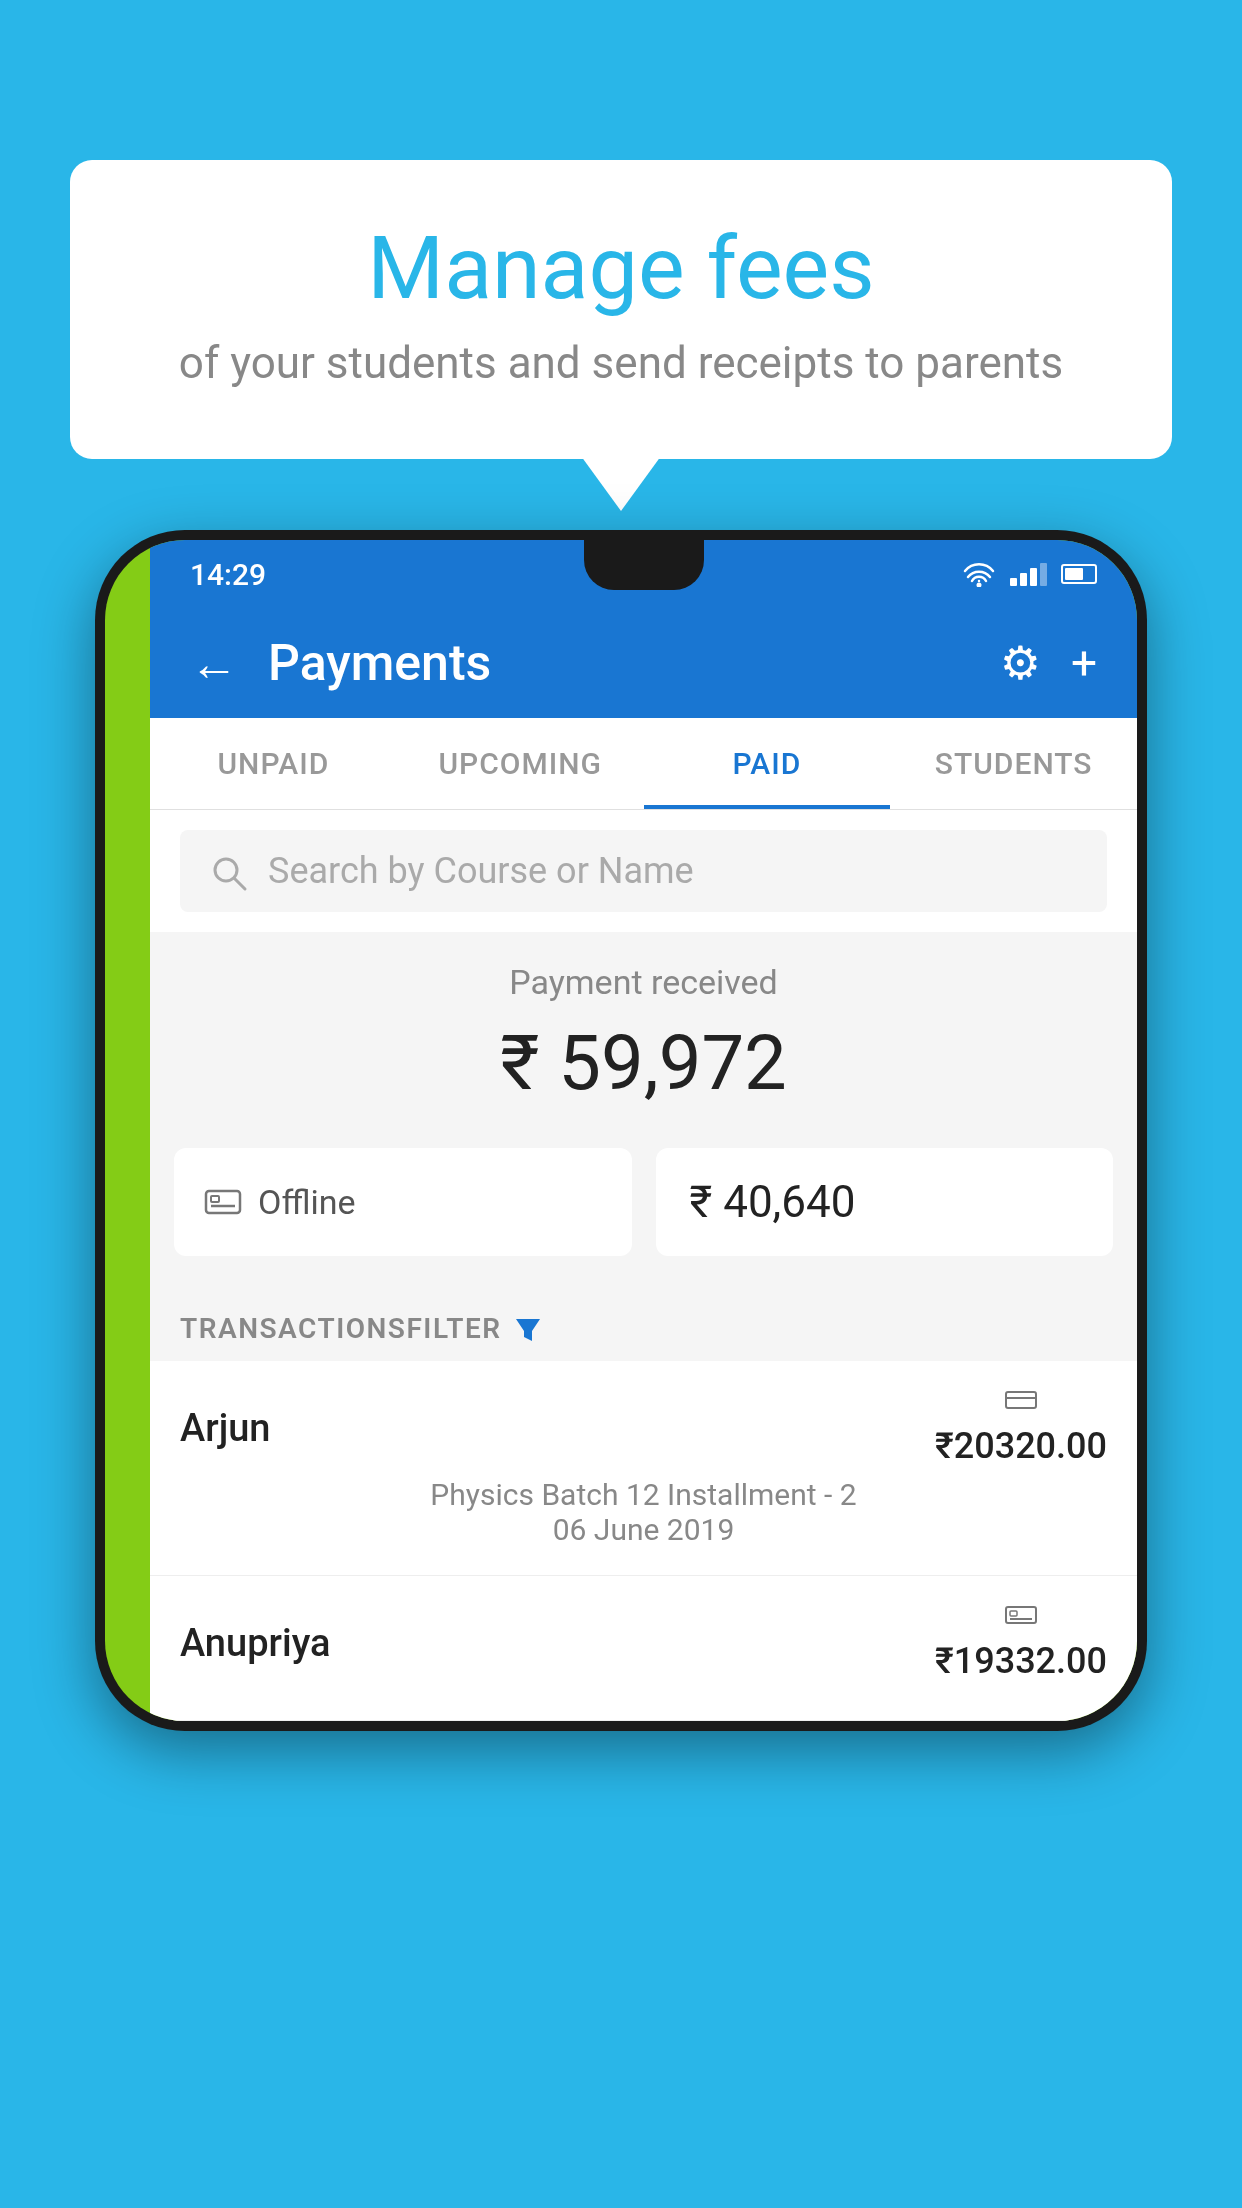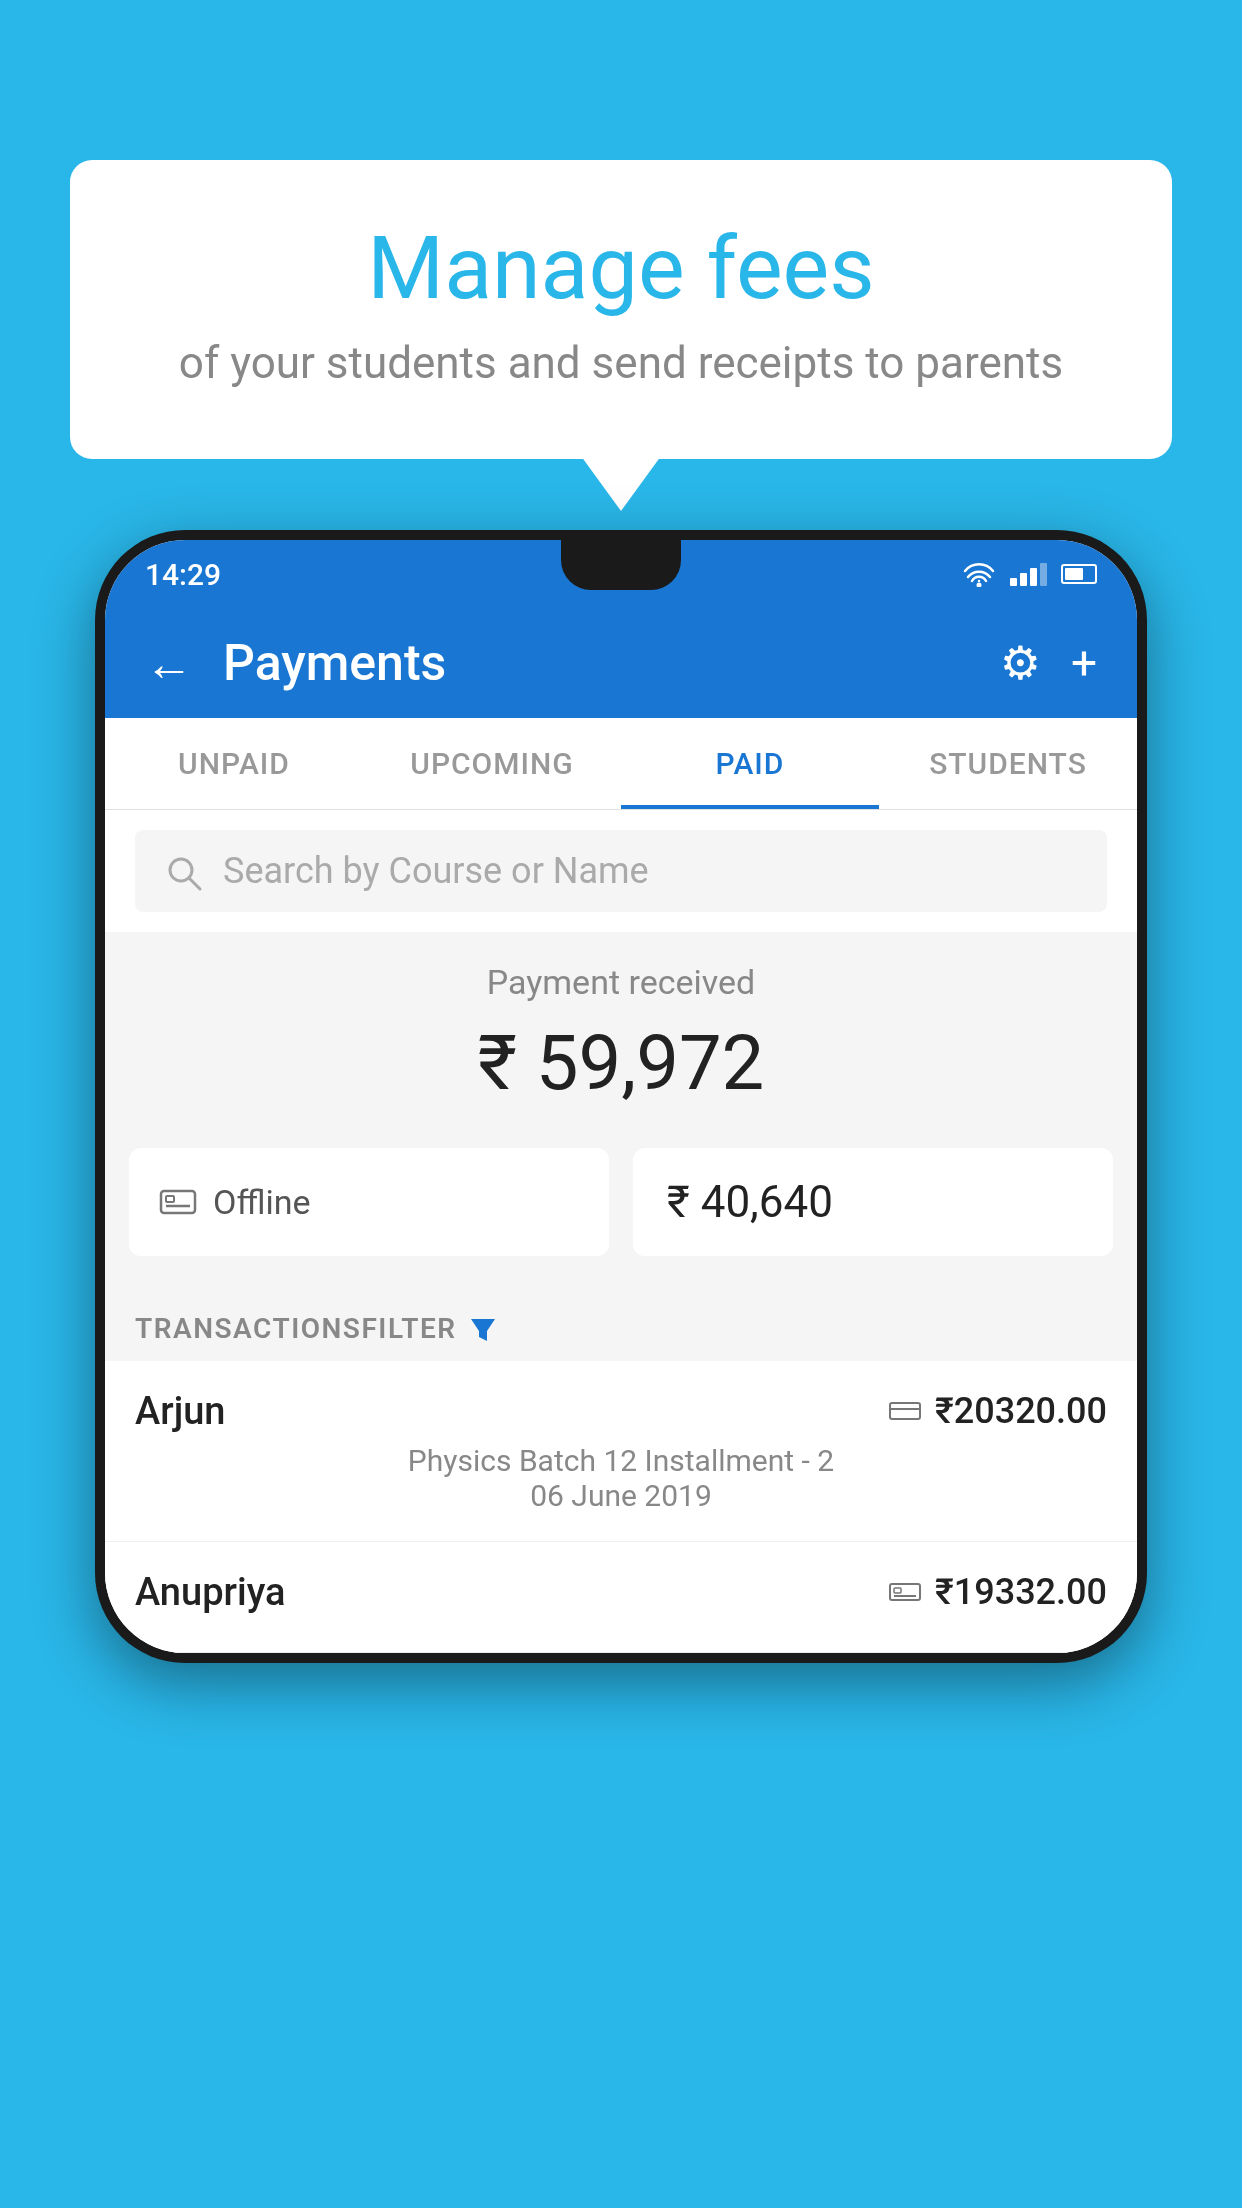--- a/index.html
+++ b/index.html
@@ -66,24 +66,25 @@
 
     .phone {
       background: #1a1a1a;
       border-radius: 90px;
       padding: 10px;
       position: relative;
       box-shadow: 0 20px 60px rgba(0,0,0,0.4);
     }
 
     .phone-inner {
-      background: #ffffff;
+      background: #84cc16;
       border-radius: 80px;
       overflow: hidden;
       position: relative;
+      padding-left: 45px;
     }
 
     
     .status-bar {
       background: #1976d2;
       height: 68px;
       display: flex;
       align-items: center;
       justify-content: space-between;
       padding: 0 40px;
@@ -323,20 +324,21 @@
     .transaction-name {
       font-size: 38px;
       font-weight: 500;
       color: #222222;
     }
 
     .transaction-amount-wrap {
       display: flex;
       align-items: center;
       gap: 14px;
+      flex-direction: column;
     }
 
     .transaction-amount {
       font-size: 36px;
       color: #222222;
       font-weight: 500;
     }
 
     .transaction-bottom {
       display: flex;

